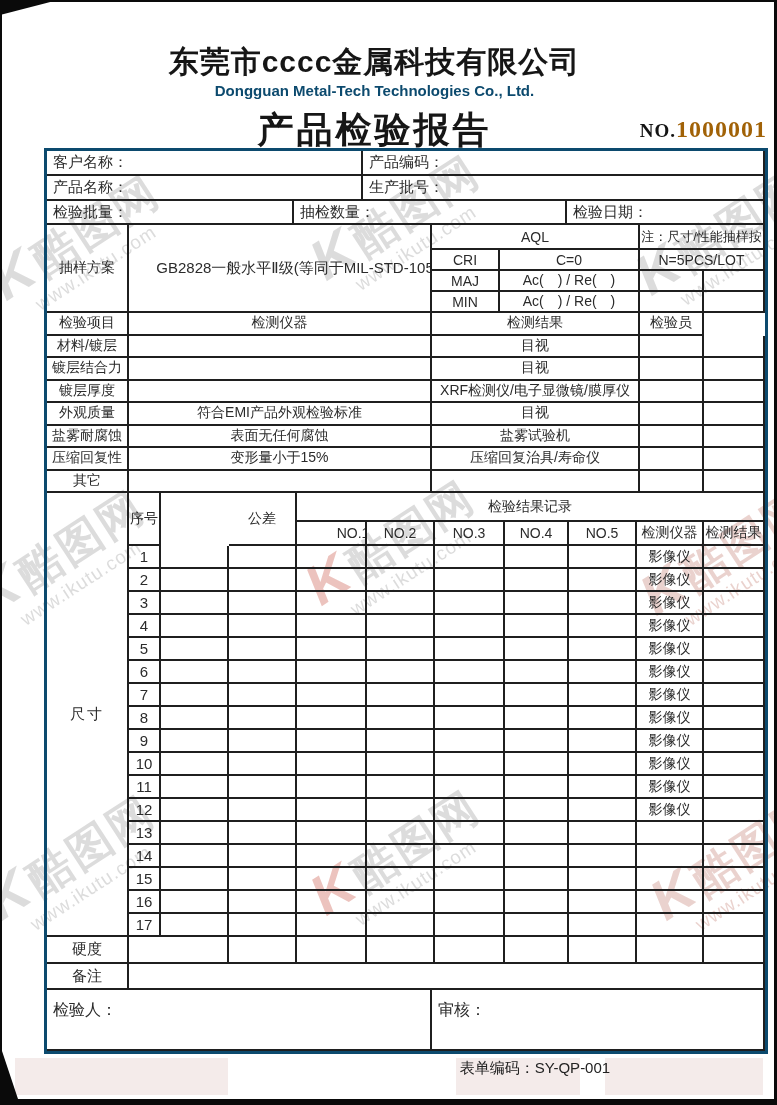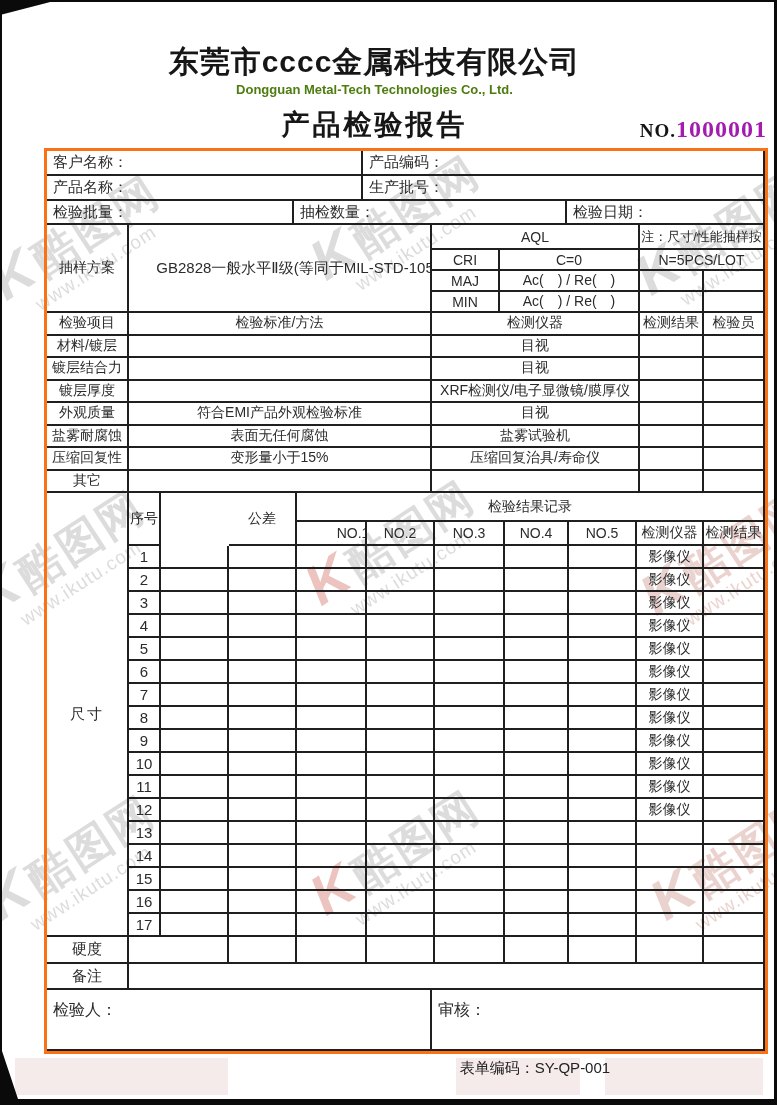--- a/index.html
+++ b/index.html
@@ -24,28 +24,28 @@
   .wm{ position:absolute; width:230px; transform:rotate(-33deg); opacity:.30;
        color:#8d8d8d; text-align:center; z-index:1; line-height:1; }
   .wm .brand{ font-size:44px; font-weight:bold; letter-spacing:3px; white-space:nowrap; }
   .wm .k{ font-size:56px; font-style:italic; font-weight:bold; margin-right:3px; }
   .wm .url{ font-size:19px; letter-spacing:1px; margin-top:2px; }
   .wm.pink{ color:#c98b80; opacity:.38; }
   .wm.redk .k{ color:#c23b2a; }
   
   .hdr{ position:absolute; left:0; width:749px; text-align:center; z-index:2; }
   .company-cn{ top:42px; font-size:30px; font-weight:bold; letter-spacing:1px; color:#161616; }
-  .company-en{ top:82px; font-size:13px; font-weight:bold; color:#4d7c0f; }
-  .report-title{ top:106px; font-size:28px; font-weight:bold; letter-spacing:3px; color:#161616; }
+  .company-en{ top:82px; font-size:15px; font-weight:bold; color:#0c4a6e; }
+  .report-title{ top:106px; font-size:36px; font-weight:bold; letter-spacing:3px; color:#161616; }
   .report-no{ position:absolute; top:116px; right:10px; z-index:2; white-space:nowrap;
       font-family:"Liberation Serif", serif; font-weight:bold; }
   .report-no .no-prefix{ font-size:19px; color:#141414; letter-spacing:1px; }
-  .report-no .no-value{ font-size:24px; color:#a21caf; letter-spacing:1px; }
-  
-  .report-table{ position:absolute; left:44px; top:148px; width:724px; border:3px solid #f97316;
+  .report-no .no-value{ font-size:24px; color:#a16207; letter-spacing:1px; }
+  
+  .report-table{ position:absolute; left:44px; top:148px; width:724px; border:3px solid #0c4a6e;
      z-index:2; background:transparent; }
   .cell{ border-right:2px solid var(--ln); border-bottom:2px solid var(--ln);
      display:flex; align-items:center; justify-content:center;
      overflow:hidden; white-space:nowrap; font-size:14px; background:transparent; }
   .cell.left{ justify-content:flex-start; padding-left:6px; }
   .cell.f15{ font-size:15px; }
   
   .secA1{ display:grid; grid-template-columns:316px 402px; grid-auto-rows:25px; }
   .secA2{ display:grid; grid-template-columns:247px 273px 198px; grid-auto-rows:24px; }
   
@@ -161,21 +161,20 @@
       <div class="cell" style="grid-column:6;grid-row:3;"></div>
       <div class="cell" style="grid-column:3;grid-row:4;">MIN</div>
       <div class="cell" style="grid-column:4;grid-row:4;">Ac(　) / Re(　)</div>
       <div class="cell" style="grid-column:5;grid-row:4;"></div>
       <div class="cell" style="grid-column:6;grid-row:4;"></div>
     </div>
 
     <div>
       <div class="item-row">
         <div class="cell">检验项目</div>
-        <div class="cell">检验标准/方法</div>
         <div class="cell">检测仪器</div>
         <div class="cell">检测结果</div>
         <div class="cell">检验员</div>
       </div>
 
         <div class="item-row">
           <div class="cell">材料/镀层</div>
           <div class="cell"></div>
           <div class="cell">目视</div>
           <div class="cell"></div>

